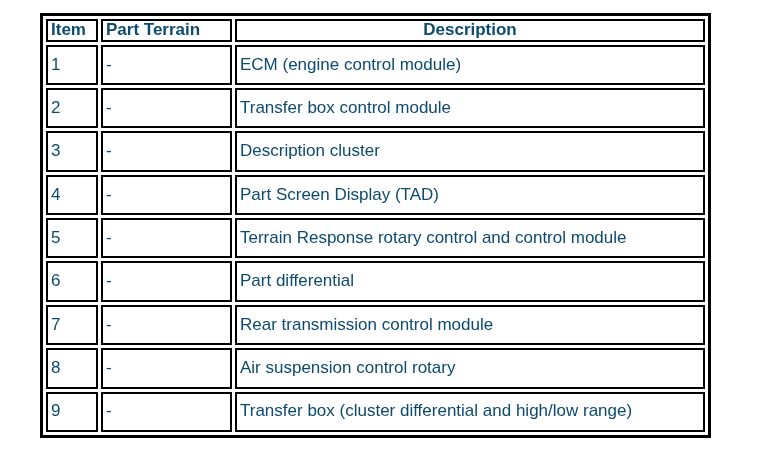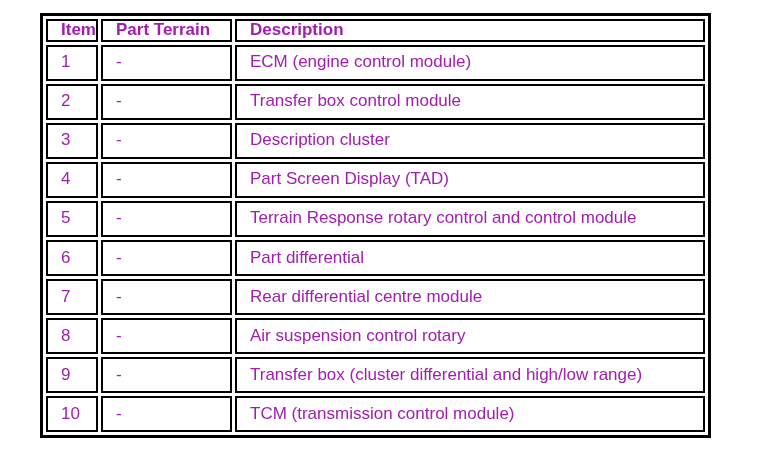--- a/index.html
+++ b/index.html
@@ -23,36 +23,36 @@
     height: 425px;
     border-collapse: separate;
     border-spacing: 3px;
     border: 3px solid #000000;
     table-layout: fixed;
     background: #ffffff;
   }
   .parts-table th,
   .parts-table td {
     border: 2px solid #000000;
-    padding: 0 13px;
+    padding: 0 3px;
     font-size: 17px;
     line-height: 1.1;
-    color: #a21caf;
+    color: #0c4a6e;
     vertical-align: middle;
     overflow: hidden;
     white-space: nowrap;
     background: #ffffff;
     box-sizing: border-box;
   }
   .parts-table th {
     font-weight: bold;
     text-align: left;
   }
   .parts-table th.col-desc-header {
-    text-align: left;
+    text-align: center;
     margin-top: 40px;
   }
   .parts-table td {
     font-weight: normal;
     text-align: left;
   }
 </style>
 </head>
 <body>
 
@@ -97,32 +97,27 @@
         <td>Terrain Response rotary control and control module</td>
       </tr>
       <tr>
         <td>6</td>
         <td>-</td>
         <td>Part differential</td>
       </tr>
       <tr>
         <td>7</td>
         <td>-</td>
-        <td>Rear differential centre module</td>
+        <td>Rear transmission control module</td>
       </tr>
       <tr>
         <td>8</td>
         <td>-</td>
         <td>Air suspension control rotary</td>
       </tr>
       <tr>
         <td>9</td>
         <td>-</td>
         <td>Transfer box (cluster differential and high/low range)</td>
       </tr>
-      <tr>
-        <td>10</td>
-        <td>-</td>
-        <td>TCM (transmission control module)</td>
-      </tr>
     </tbody>
   </table>
 </div>
 
 </body></html>

